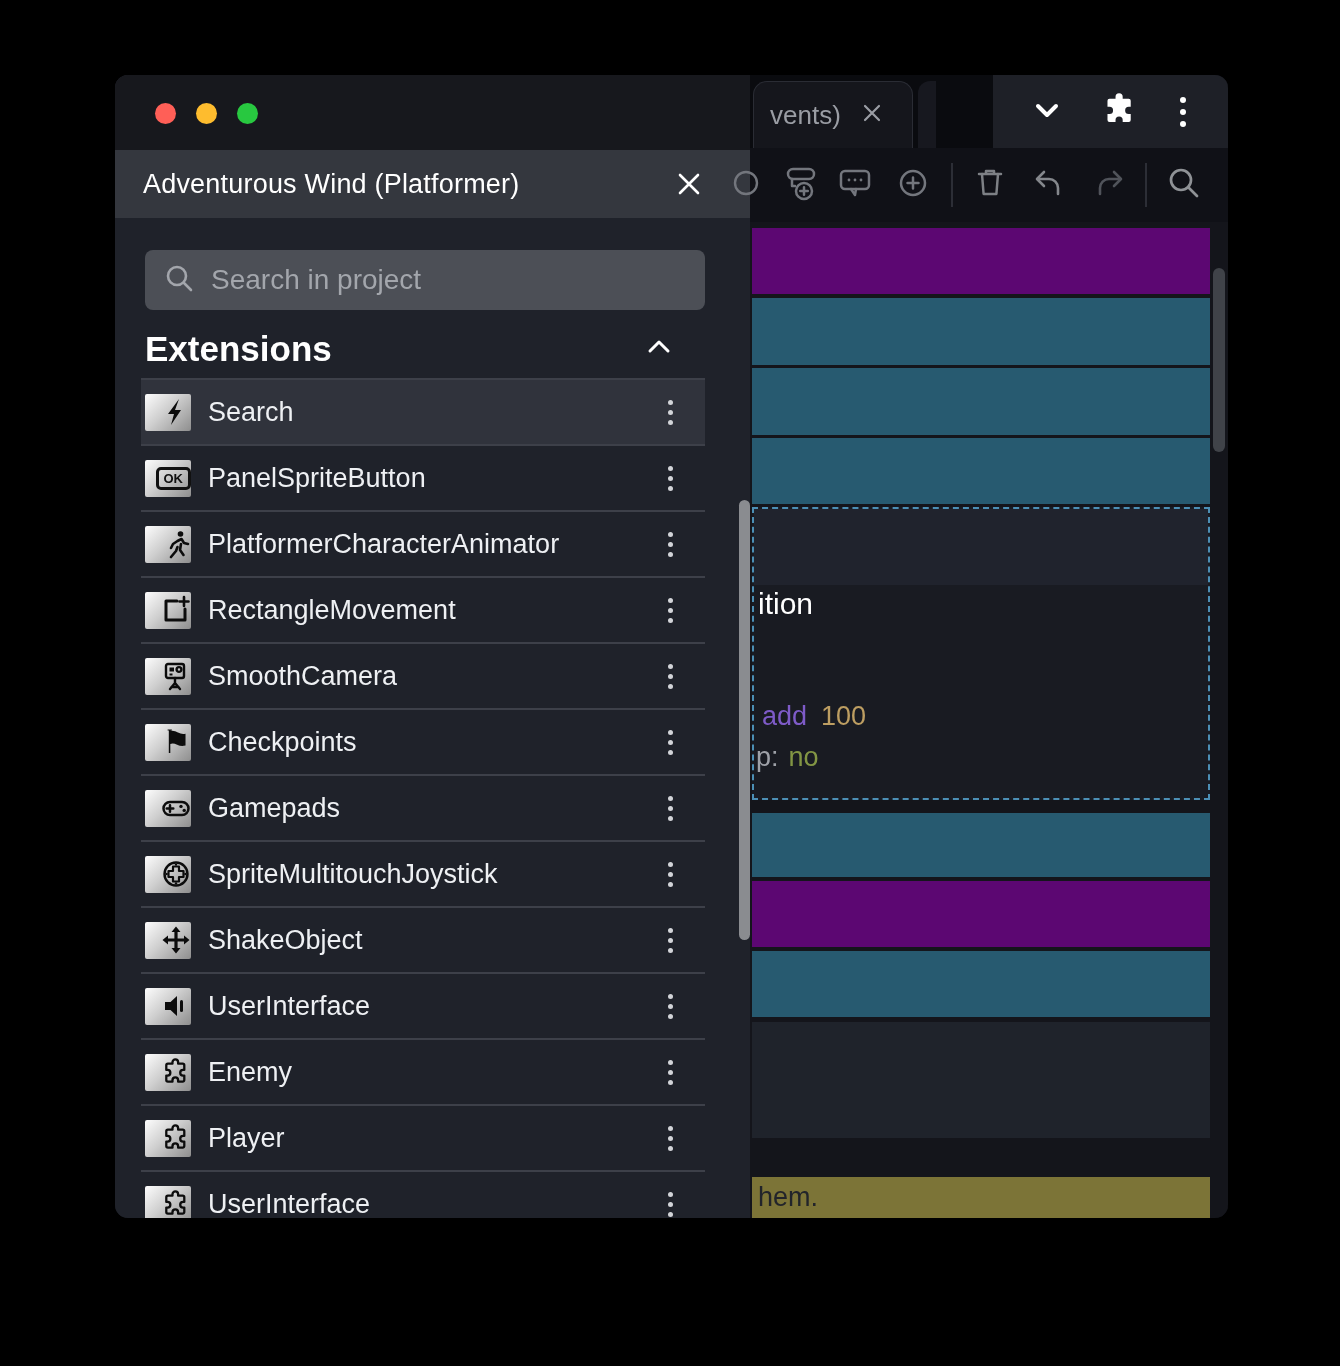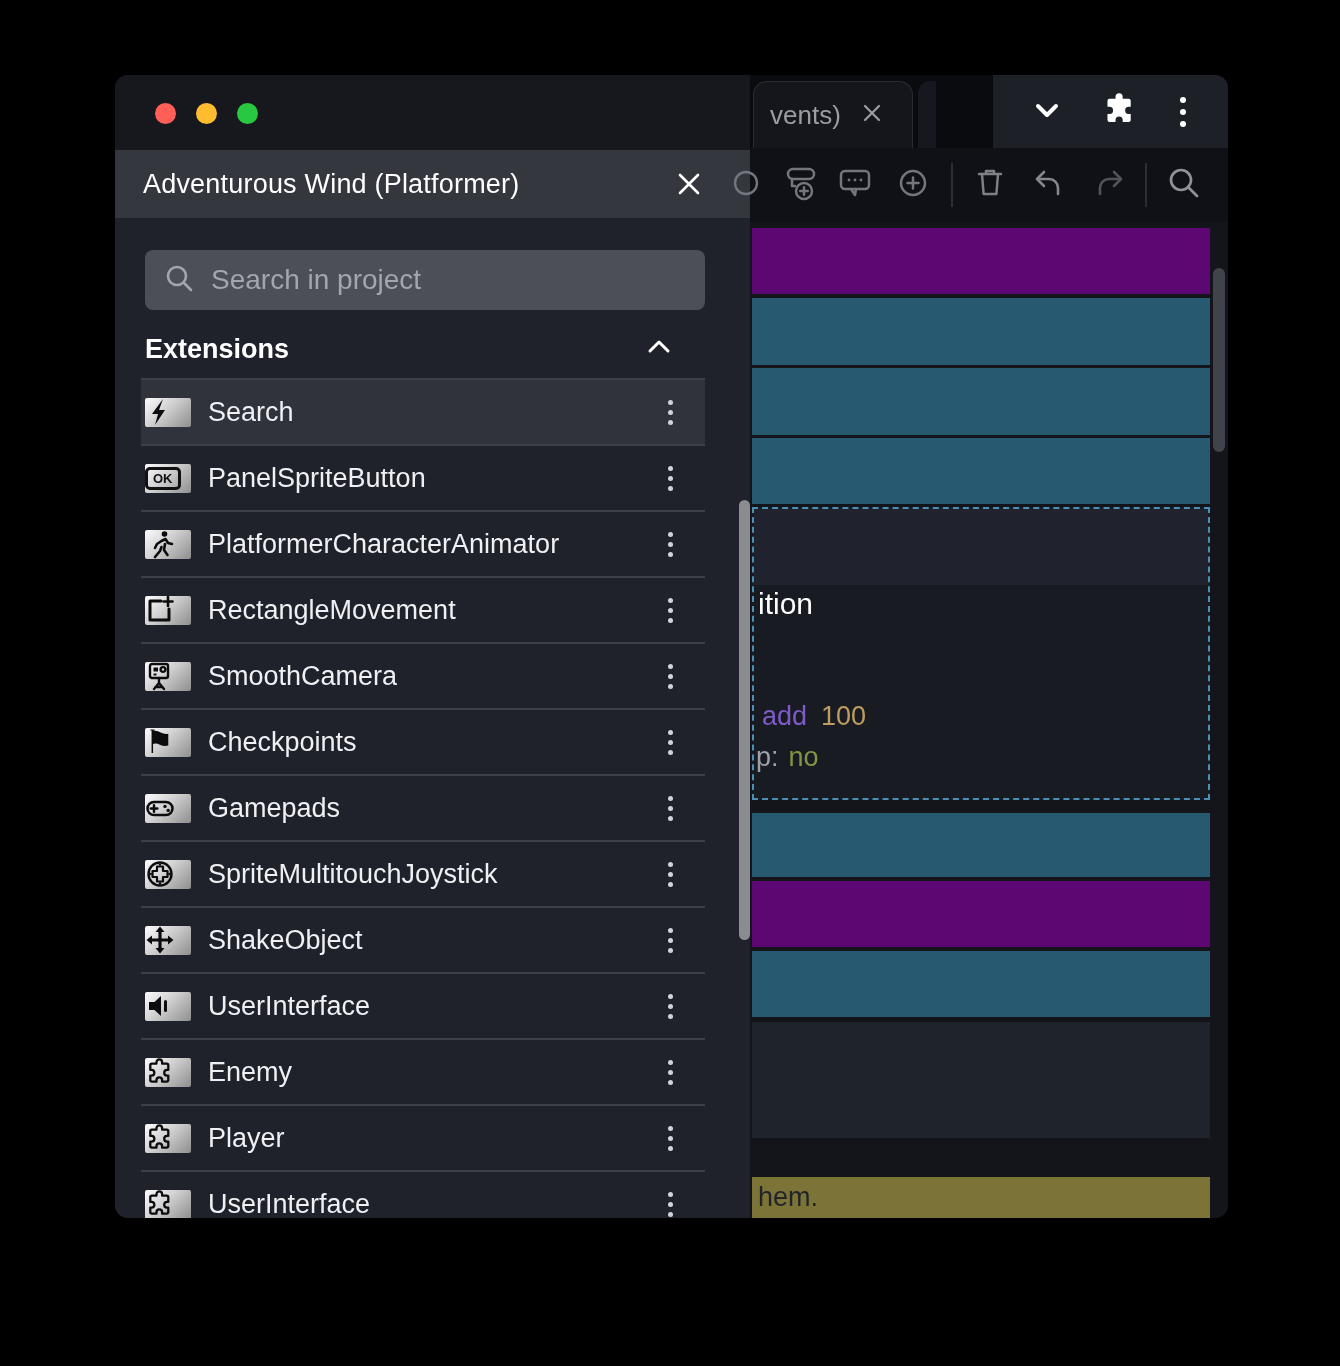--- a/index.html
+++ b/index.html
@@ -20,29 +20,29 @@
   .p-title { font-size:27px; font-weight:normal; color:#ffffff; letter-spacing:.2px; }
   .p-close { margin-left:auto; margin-right:18px; width:30px; height:30px; display:flex;
              align-items:center; justify-content:center; cursor:pointer; }
   .search { position:absolute; top:175px; left:30px; width:560px; height:60px; background:#4c4f56;
             border-radius:8px; display:flex; align-items:center; padding:0 18px; gap:16px; }
   .search input { flex:1; background:transparent; border:none; outline:none;
                   font-family:"Liberation Sans", sans-serif; font-size:28px; color:#d6d8dc; }
   .search input::placeholder { color:#a3a6ac; }
   .section-head { position:absolute; top:252px; left:30px; width:545px; height:44px;
                   display:flex; align-items:center; }
-  .section-label { font-size:27px; font-weight:bold; color:#ffffff; }
+  .section-label { font-size:35px; font-weight:bold; color:#ffffff; }
   .section-chevron { margin-left:auto; margin-right:16px; }
   .ext-list { position:absolute; top:303px; left:26px; width:564px; border-top:2px solid #3d4049; }
   .ext-row { height:66px; display:flex; align-items:center; border-bottom:2px solid #3d4049;
              padding-left:4px; }
   .ext-row.active { background:#30333c; }
-  .tile { width:46px; height:29px; border-radius:2px; flex:0 0 46px;
+  .tile { width:46px; height:37px; border-radius:2px; flex:0 0 46px;
           background:linear-gradient(135deg,#fdfdfd 0%,#cfcfcf 45%,#8e8e8e 100%);
-          display:flex; align-items:center; justify-content:flex-start; color:#0c0c0c; }
+          display:flex; align-items:center; justify-content:flex-end; color:#0c0c0c; }
   .tile svg { display:block; }
   .flag-glyph { font-size:32px; line-height:1; color:#0c0c0c; }
   .okbox { border:3px solid #111; border-radius:5px; padding:0px 5px; font-size:13px;
            font-weight:bold; color:#111; line-height:17px; }
   .ext-label { margin-left:17px; font-size:27px; color:#eef0f3; }
   .kebab { margin-left:auto; margin-right:26px; display:flex; flex-direction:column; gap:5px;
            padding:6px; cursor:pointer; }
   .kebab i { width:5px; height:5px; border-radius:50%; background:#d2d4d8; }
   .p-scroll { position:absolute; left:624px; top:425px; width:11px; height:440px;
               border-radius:6px; background:#8a8c90; z-index:5; }

